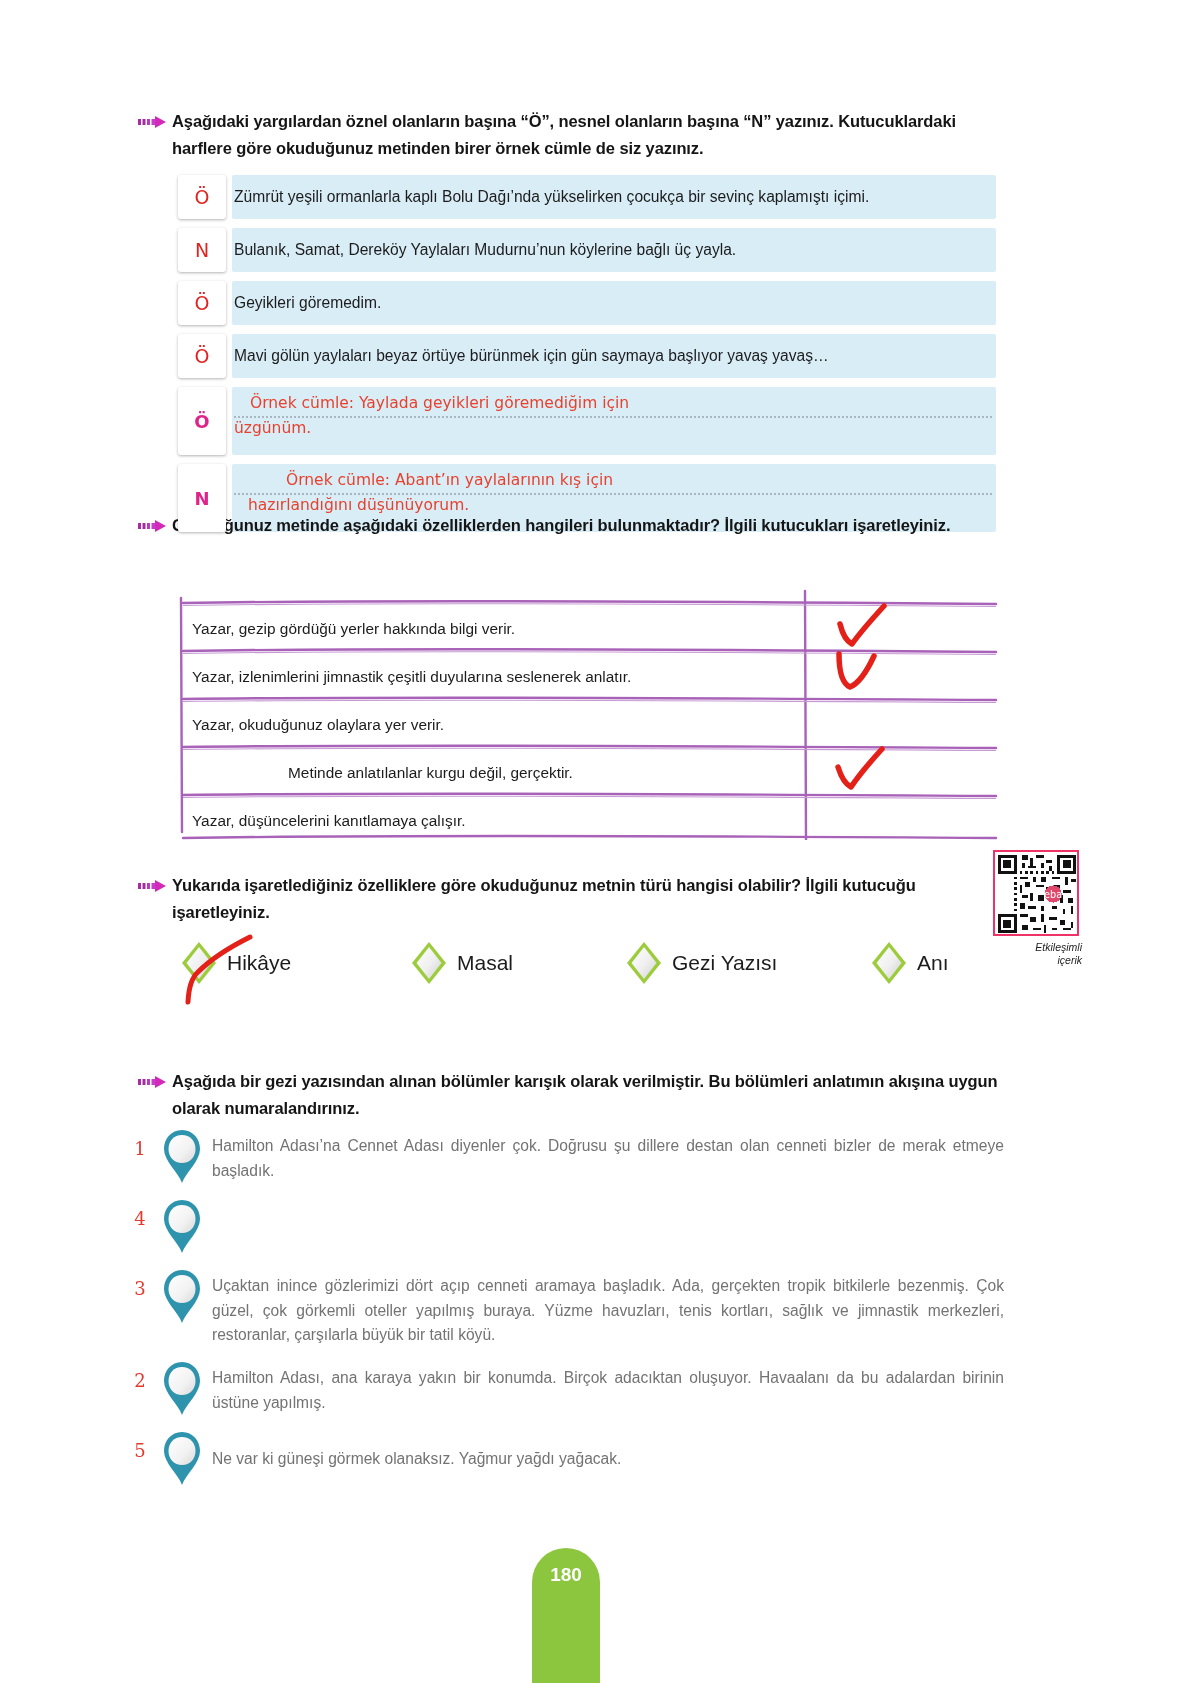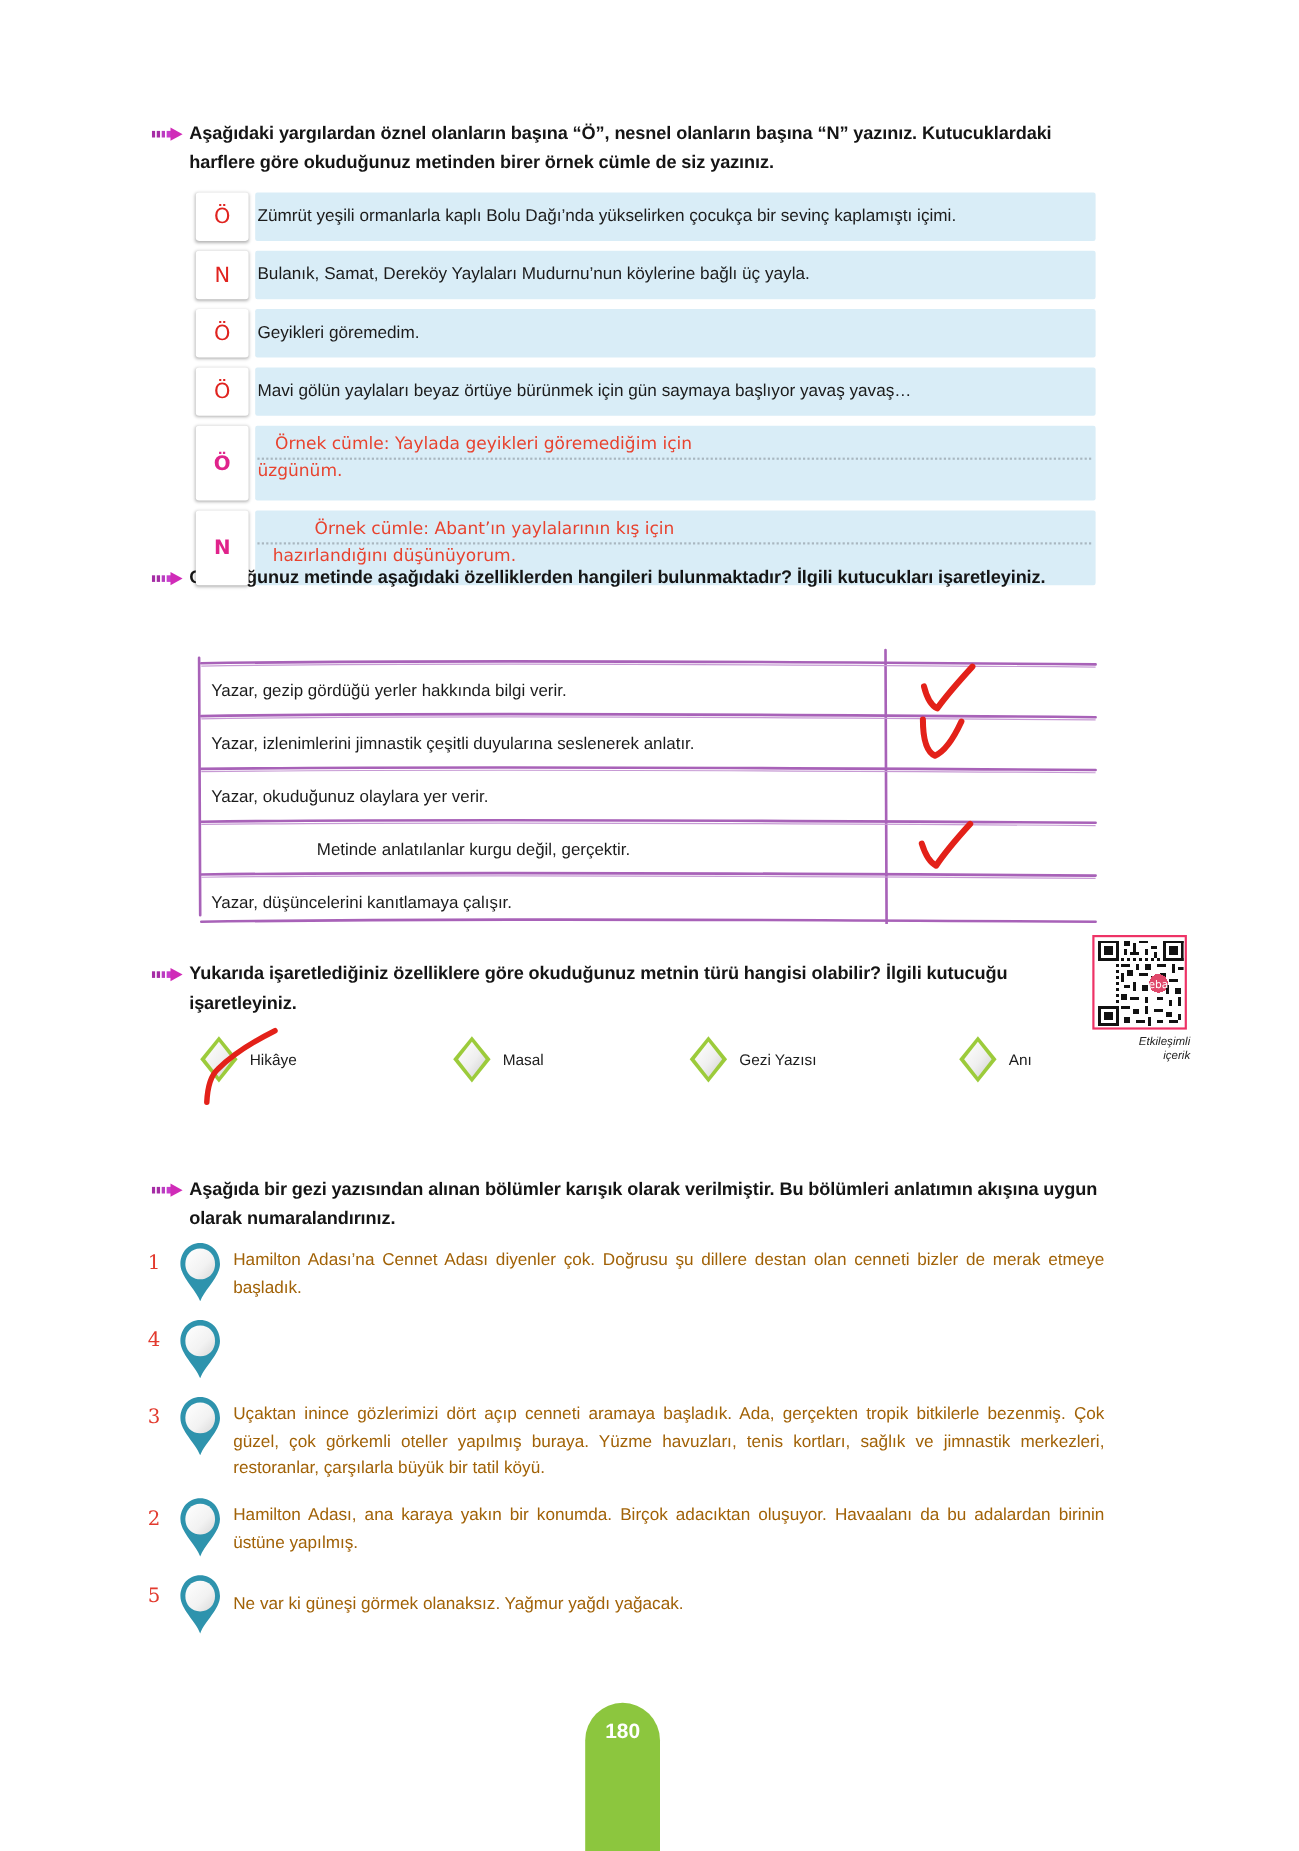--- a/index.html
+++ b/index.html
@@ -112,21 +112,21 @@
   #q3 .q-text { width:770px; }
 
   .genre-row {
     position:absolute; left:180px; top:940px;
     width:790px; height:58px;
   }
   .genre-opt {
     position:absolute; top:0; display:flex; align-items:center; gap:9px;
   }
   .diamond { width:38px; height:46px; flex:0 0 38px; }
-  .genre-label { font-size:14px; color:#1c1c1c; }
+  .genre-label { font-size:21px; color:#1c1c1c; }
 
   .qr-wrap { position:absolute; left:990px; top:850px; width:92px; text-align:right; }
   .qr-box {
     width:86px; height:86px;
     border:2px solid #e36; background:#fff;
     padding:3px; margin:0 auto;
     position:relative;
   }
   .qr-cap {
     margin-top:5px;
@@ -142,21 +142,21 @@
   .pin-num {
     width:40px; flex:0 0 40px; text-align:center;
     font-family:"DejaVu Serif", serif;
     color:#e23a2e; font-size:18px;
     padding-top:10px;
   }
   .pin-ico { width:52px; flex:0 0 52px; }
   .pin-ico svg { display:block; }
   .pin-text {
     flex:1 1 auto; padding-top:6px;
-    font-size:15.6px; line-height:1.58; color:#a16207;
+    font-size:15.6px; line-height:1.58; color:#737373;
     text-align:justify; padding-right:6px;
   }
 
   
   .footer-tab {
     position:absolute; left:532px; top:1548px;
     width:68px; height:135px;
     background:#8cc63e;
     border-radius:34px 34px 0 0;
     display:flex; justify-content:center;

